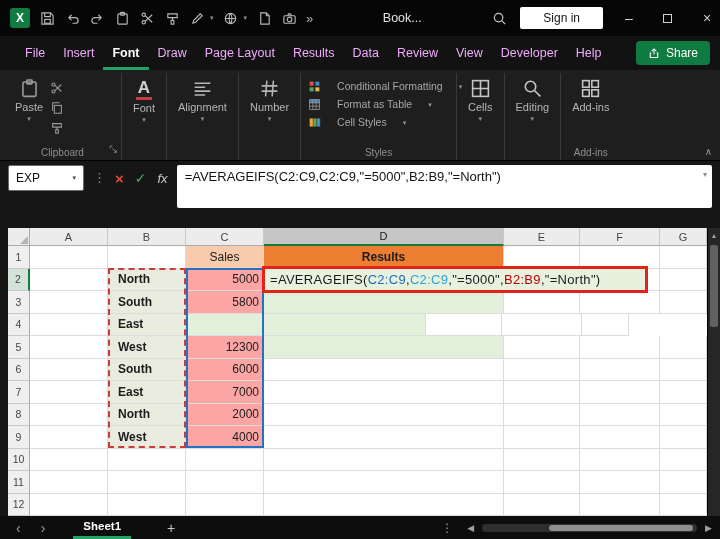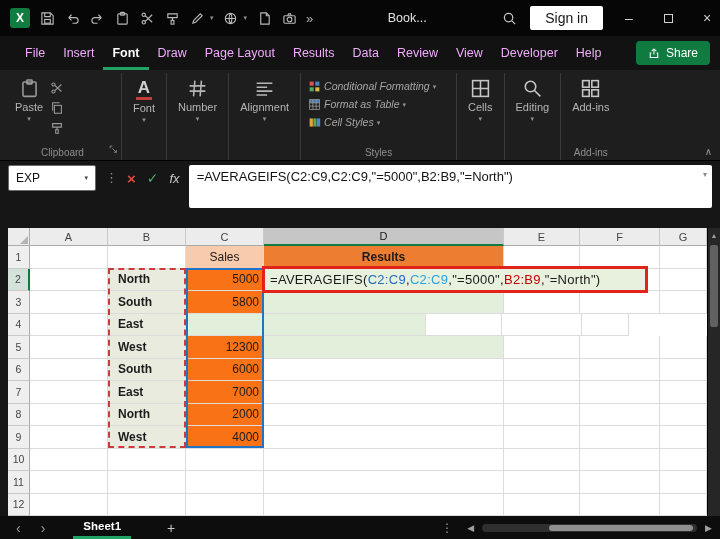--- a/index.html
+++ b/index.html
@@ -10,21 +10,21 @@
   
   .titlebar { position:absolute; top:0; left:0; right:0; height:36px; background:#060606; display:flex; align-items:center; color:#c9c9c9; }
   .qat { display:flex; align-items:center; gap:9px; padding-left:10px; }
   .applogo { width:20px; height:20px; background:#107C41; border-radius:3px; color:#fff; font-weight:bold; font-size:12px; display:flex; align-items:center; justify-content:center; flex:none; }
   .tico { width:16px; height:16px; display:flex; align-items:center; justify-content:center; flex:none; }
   .tico svg { width:15px; height:15px; }
   .tcaret { font-size:7px; color:#8f8f8f; margin-left:-4px; }
   .overflow-glyph { font-size:13px; color:#b5b5b5; }
   .doc-title { margin-left:auto; font-size:12.5px; color:#e2e2e2; }
   .tb-right { margin-left:auto; display:flex; align-items:center; gap:13px; }
-  .signin { background:#ffffff; color:#141414; font-size:14px; padding:4px 15px; border:none; border-radius:2px; }
+  .signin { background:#ffffff; color:#141414; font-size:12px; padding:4px 23px; border:none; border-radius:2px; }
   .winbtn { width:26px; text-align:center; color:#cfcfcf; font-size:14px; }
   .maxbox { width:9px; height:9px; border:1.2px solid #cfcfcf; display:inline-block; }
 
   
   .menubar { position:absolute; top:36px; left:0; right:0; height:34px; background:#121212; display:flex; align-items:stretch; }
   .menu-tabs { display:flex; align-items:stretch; padding-left:16px; }
   .mtab { padding:0 9px; font-size:12.5px; color:#f0abfc; display:flex; align-items:center; }
   .mtab.active { color:#fff; font-weight:bold; box-shadow: inset 0 -3px 0 #21A366; }
   .share { margin:5px 10px 5px auto; display:flex; gap:6px; align-items:center; background:#0F7B41; color:#fff; border:none; border-radius:4px; font-size:12px; padding:3px 12px; }
   .share svg { width:12px; height:12px; }
@@ -36,27 +36,27 @@
   .launcher { position:absolute; bottom:2px; right:3px; }
   .launcher svg { width:9px; height:9px; }
   .bigbtn { display:flex; flex-direction:column; align-items:center; gap:2px; padding:3px 6px; color:#b5b5b5; font-size:11px; }
   .bigbtn svg { width:21px; height:21px; }
   .fontA { font-size:17px; font-weight:bold; color:#cfcfcf; line-height:19px; border-bottom:3px solid #C43E3E; padding:0 2px; }
   .caret { font-size:7px; color:#919191; line-height:7px; }
   .minicol { display:flex; flex-direction:column; gap:4px; justify-content:flex-start; padding-top:5px; }
   .minico { width:16px; height:16px; display:flex; align-items:center; justify-content:center; }
   .minico svg { width:14px; height:14px; }
   .stylescol { display:flex; flex-direction:column; gap:2px; padding-top:3px; }
-  .stylesrow { display:flex; align-items:center; gap:3px; font-size:10.5px; color:#a6a6a6; padding:1.5px 2px; white-space:nowrap;font-style:italic; }
+  .stylesrow { display:flex; align-items:center; gap:16px; font-size:10.5px; color:#a6a6a6; padding:1.5px 2px; white-space:nowrap; }
   .stylesrow svg { width:13px; height:13px; flex:none; }
   .ribbon-collapse { position:absolute; right:8px; bottom:3px; color:#9a9a9a; font-size:10px; }
 
   
   .formulabar { position:absolute; top:161px; left:0; right:0; height:51px; background:#161616; display:flex; align-items:flex-start; gap:9px; padding:4px 8px 0 8px; }
-  .namebox { width:88px; height:26px; background:#fff; border:1px solid #6a6a6a; border-radius:2px; display:flex; align-items:center; padding:0 7px; font-size:12px; color:#111; flex:none; }
+  .namebox { width:76px; height:26px; background:#fff; border:1px solid #6a6a6a; border-radius:2px; display:flex; align-items:center; padding:0 7px; font-size:12px; color:#111; flex:none; }
   .nb-caret { margin-left:auto; font-size:7px; color:#444; }
   .fb-dots { color:#8a8a8a; font-size:13px; line-height:26px; }
   .fb-btns { display:flex; gap:11px; align-items:center; height:26px; flex:none; }
   .fb-x { color:#E0493E; font-size:15px; font-weight:bold; }
   .fb-check { color:#48A967; font-size:14px; font-weight:bold; }
   .fb-fx { color:#c9c9c9; font-size:13px; font-style:italic; }
   .fb-input { flex:1; background:#fff; height:43px; border-radius:2px; padding:4px 18px 0 8px; font-size:13px; color:#141414; position:relative; white-space:nowrap; overflow:hidden; }
   .fb-expand { position:absolute; right:5px; top:5px; color:#8a8a8a; font-size:8px; }
 
   .gapstrip { position:absolute; top:212px; left:0; right:0; height:16px; background:#161616; }
@@ -67,21 +67,21 @@
   .hdr-row { display:flex; height:18px; }
   .corner { width:22px; height:18px; background:#ECECEC; border-right:1px solid #ABABAB; border-bottom:1px solid #ABABAB; position:relative; flex:none; }
   .corner::after { content:""; position:absolute; right:1px; bottom:1px; border-left:8px solid transparent; border-bottom:8px solid #B4B4B4; }
   .colhdr { height:18px; display:flex; align-items:center; justify-content:center; font-size:11px; color:#454545; background:#ECECEC; border-right:1px solid #C9C9C9; border-bottom:1px solid #ABABAB; flex:none; }
   .colhdr.sel { background:#C6C6C6; color:#161616; border-bottom:2px solid #107C41; }
   .grow { display:flex; height:22.5px; }
   .rowhdr { width:22px; display:flex; align-items:center; justify-content:center; font-size:10.5px; color:#454545; background:#EFEFEF; border-right:1px solid #ABABAB; border-bottom:1px solid #C9C9C9; flex:none; }
   .rowhdr.sel { background:#D4E3D9; border-right:2px solid #107C41; }
   .cell { border-right:1px solid #DCDCDC; border-bottom:1px solid #DCDCDC; font-size:12px; color:#1c1c1c; display:flex; align-items:center; background:#fff; flex:none; }
   .b-fill { background:#E8EBDD; font-weight:bold; padding-left:10px; }
-  .c-fill { background:#f97316; }
+  .c-fill { background:#fca5a5; }
   .num { justify-content:flex-end; padding-right:4px; }
   .hdr-sales { background:#F8CBAD; font-weight:normal; justify-content:center; }
   .hdr-results { background:#ED7D31; font-weight:bold; justify-content:center; }
   .d-fill { background:#E2EFDA; }
 
   .ref-blue { position:absolute; left:186px; top:40px; width:78px; height:180px; border:2px solid #2273C4; pointer-events:none; }
   .ref-red { position:absolute; left:108px; top:40px; width:78px; height:180px; border:2px dashed #CC3B3B; pointer-events:none; }
   .anno-box { position:absolute; left:262px; top:38px; width:386px; height:27px; border:3px solid #E2231A; background:#E7F1DE; }
   .cell-formula { height:21px; line-height:21px; padding-left:5px; font-size:13px; letter-spacing:0.3px; white-space:nowrap; }
 
@@ -259,33 +259,33 @@
       <div class="bigbtn">
         <span class="fontA">A</span>
         <span>Font</span>
         <span class="caret">▾</span>
       </div>
     </div>
 
     <div class="rgroup">
       <div class="bigbtn">
         <svg viewBox="0 0 16 16" fill="none" stroke="#b5b5b5" stroke-width="1.2">
+            <path d="M2 4h12M2 7h8M2 10h12M2 13h8"></path>
+          </svg>
+        <span>Alignment</span>
+        <span class="caret">▾</span>
+      </div>
+    </div>
+
+    <div class="rgroup">
+      <div class="bigbtn">
+        <svg viewBox="0 0 16 16" fill="none" stroke="#b5b5b5" stroke-width="1.2">
             <path d="M2 6h12M2 10h12M6 2L5 14M11 2l-1 12"></path>
           </svg>
         <span>Number</span>
-        <span class="caret">▾</span>
-      </div>
-    </div>
-
-    <div class="rgroup">
-      <div class="bigbtn">
-        <svg viewBox="0 0 16 16" fill="none" stroke="#b5b5b5" stroke-width="1.2">
-            <path d="M2 4h12M2 7h8M2 10h12M2 13h8"></path>
-          </svg>
-        <span>Alignment</span>
         <span class="caret">▾</span>
       </div>
     </div>
 
     <div class="rgroup" style="width:156px;">
       <div class="stylescol">
         <div class="stylesrow">
           <svg viewBox="0 0 16 16">
               <rect x="2" y="2" width="5" height="5" fill="#E05252"></rect>
               <rect x="9" y="2" width="5" height="5" fill="#4A89C8"></rect>

